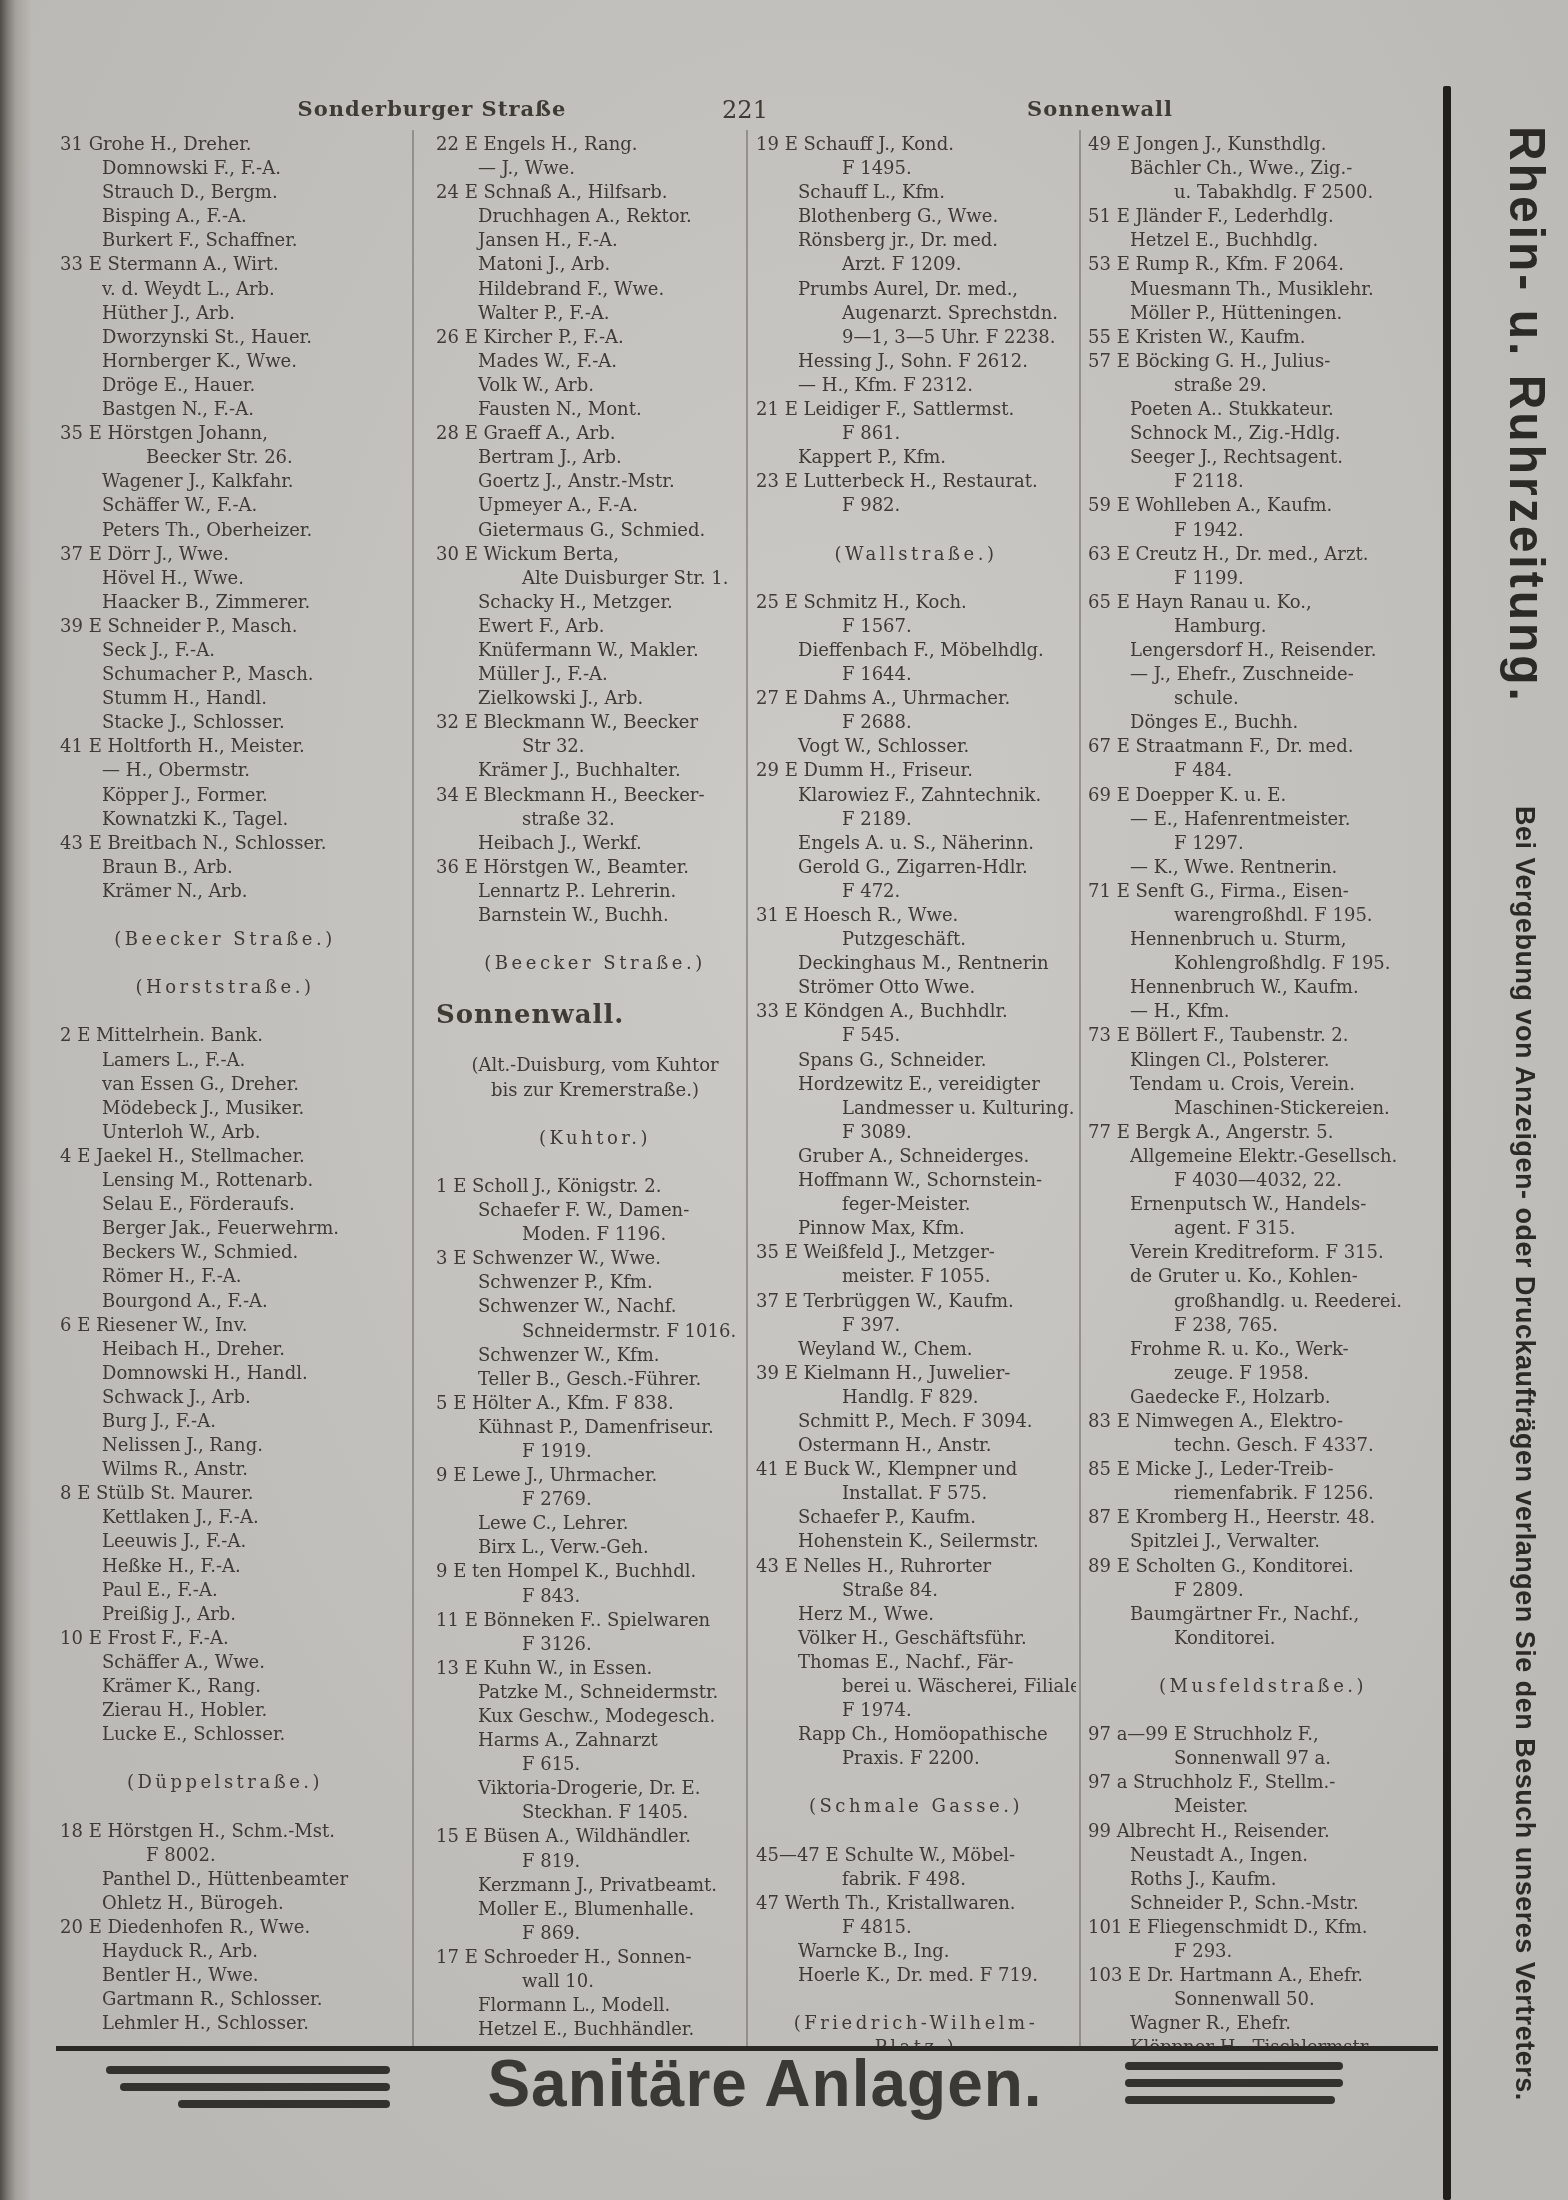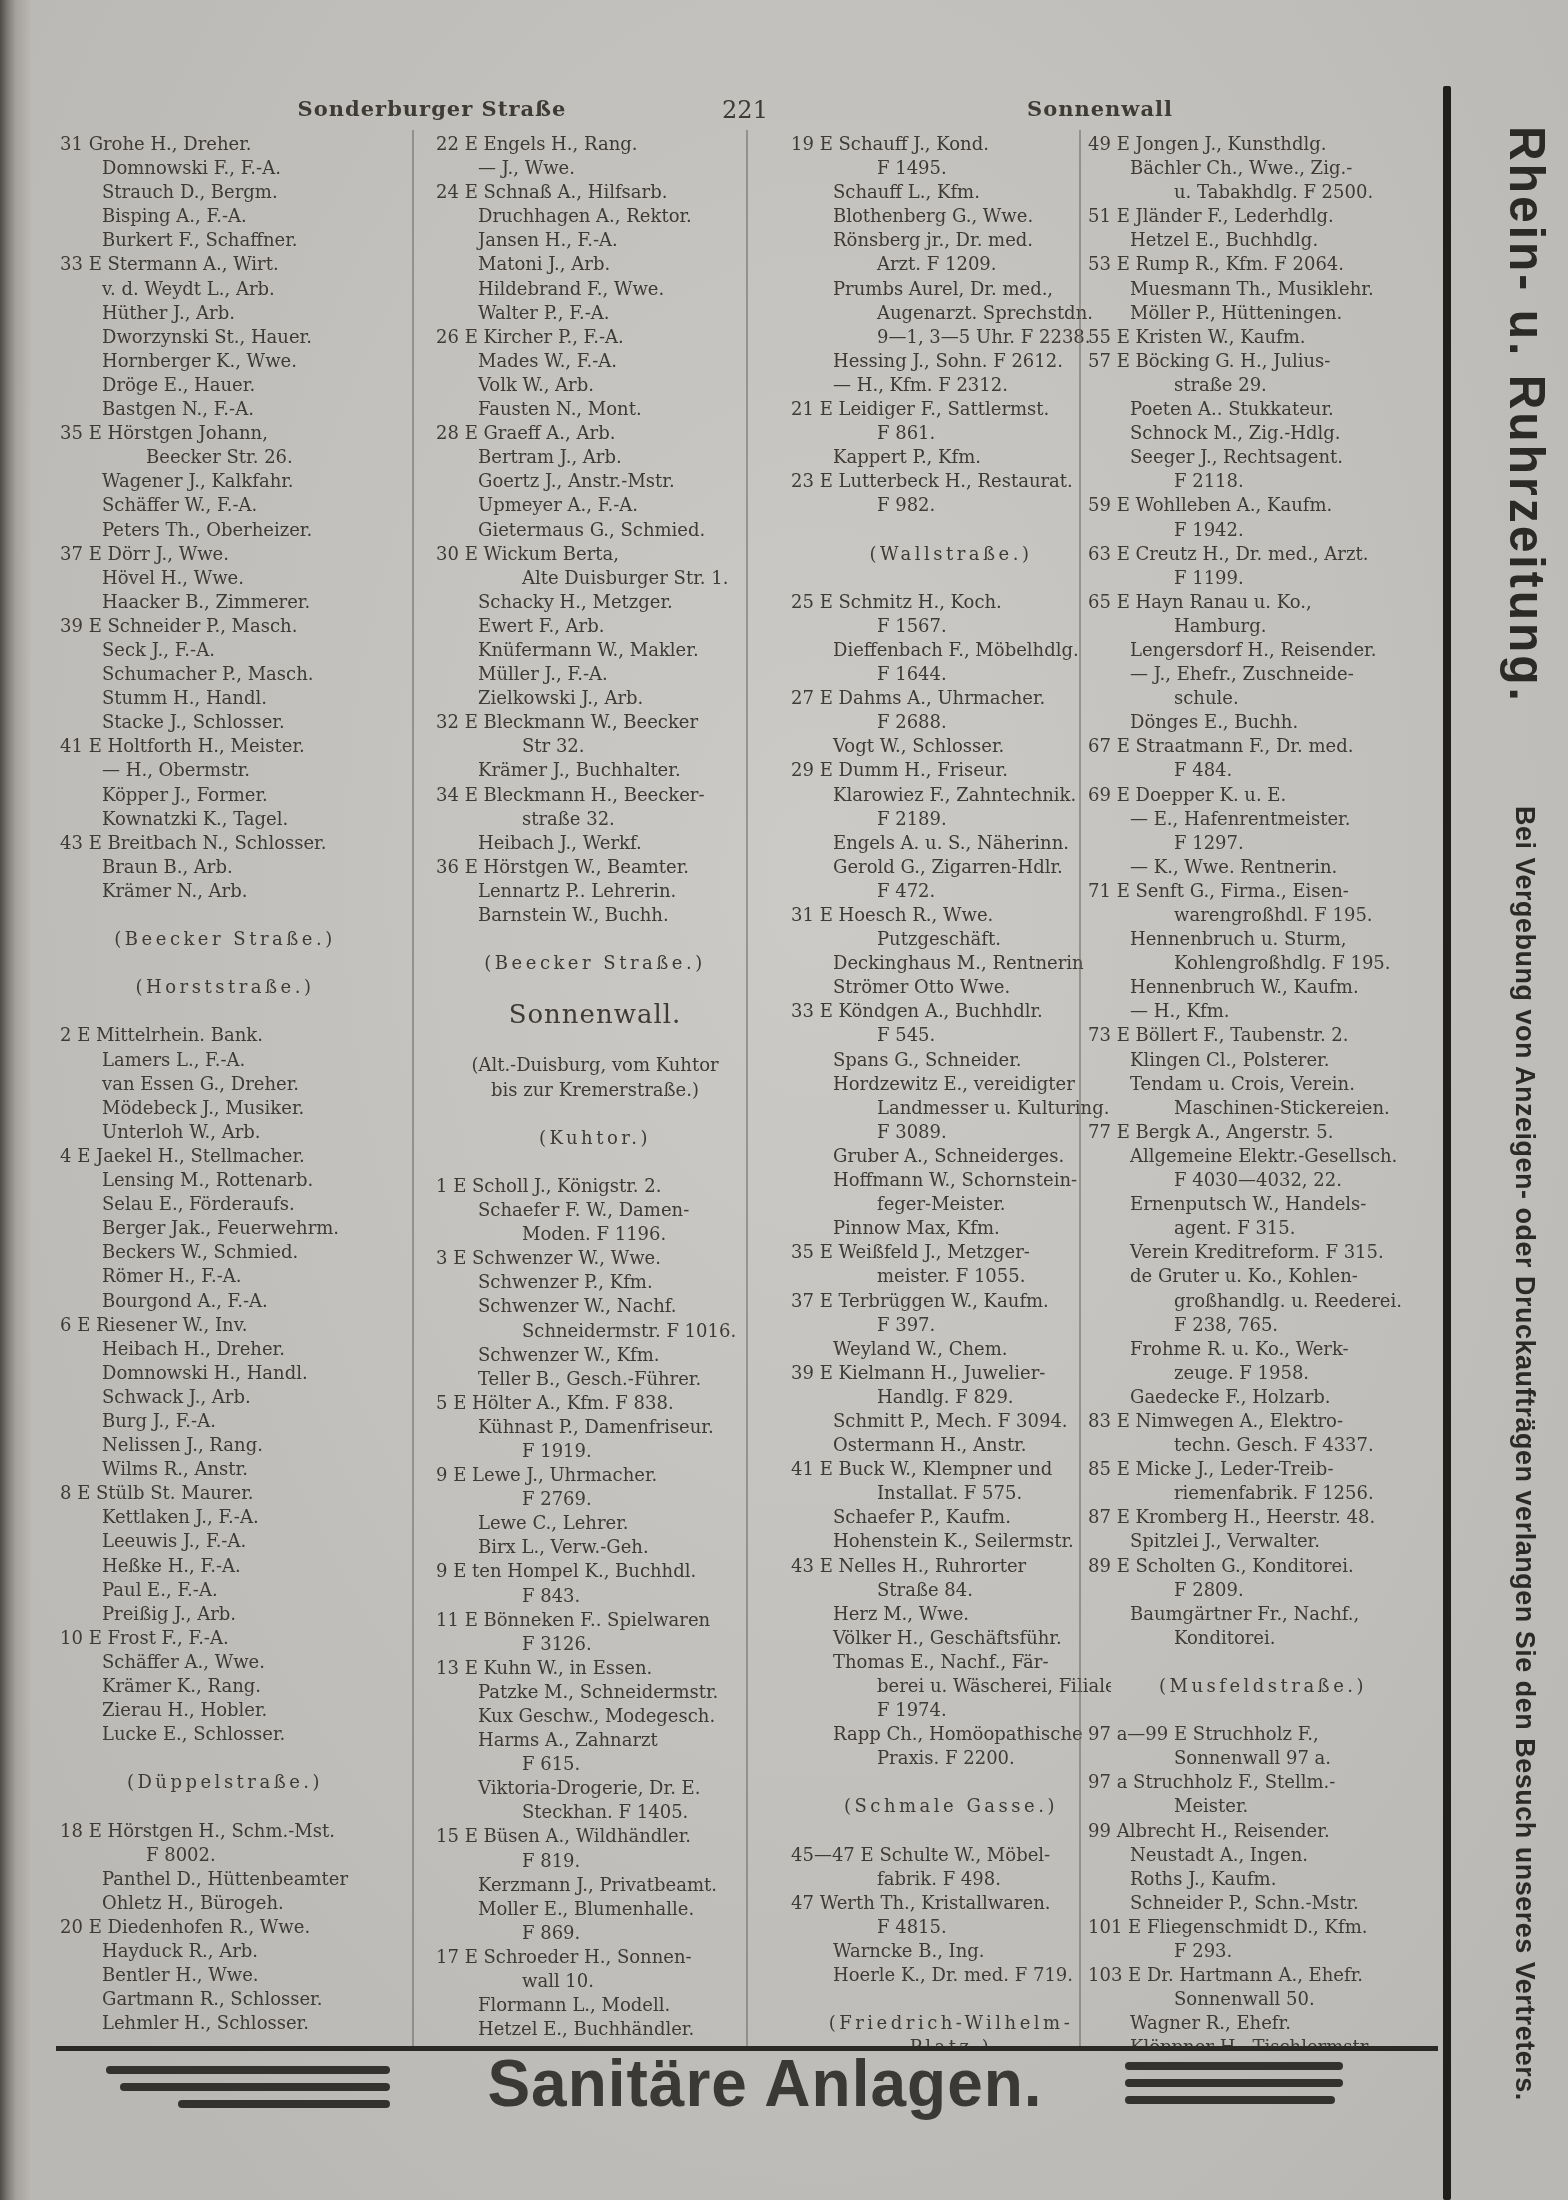--- a/index.html
+++ b/index.html
@@ -20,21 +20,21 @@
   .hdr-street{font-weight:bold;font-size:21px;letter-spacing:1px;text-align:center;}
   .hdr-num{font-size:24px;text-align:center;font-family:"DejaVu Serif",serif;}
   
   .col{position:absolute;top:132px;height:1916px;overflow:hidden;}
   .ln{font-size:18px;line-height:24.1px;white-space:nowrap;color:#3e3a34;}
   .ln.n{padding-left:42px;text-indent:-42px;}
   .ln.e{padding-left:42px;}
   .ln.c{padding-left:86px;}
   .ln.s{text-align:center;letter-spacing:3.5px;padding:0;white-space:nowrap;}
   .ln.t{text-align:center;padding:0;}
-  .ln.h{text-align:center;font-weight:normal;font-size:26px;line-height:30px;letter-spacing:1px;}
+  .ln.h{font-weight:bold;font-size:26px;line-height:30px;letter-spacing:1px;}
   .ln.b{height:24.1px;}
   .vline{position:absolute;top:130px;width:2px;height:1916px;background:#6e6a64;opacity:.55;}
   .vline-heavy{position:absolute;left:1443px;top:86px;width:8px;height:2114px;background:#211f1c;border-radius:2px;}
   .hrule-bottom{position:absolute;left:56px;top:2046px;width:1382px;height:5px;background:#2b2926;}
   
   .banner-text{
     position:absolute;top:2048px;left:400px;width:730px;text-align:center;
     font-family:"Liberation Sans", sans-serif;font-weight:bold;font-size:64px;line-height:70px;
     color:#3a3936;letter-spacing:1px;transform:scaleY(1.04);
   }
@@ -209,21 +209,21 @@
     <div class="ln n">15 E Büsen A., Wildhändler.</div>
     <div class="ln c">F 819.</div>
     <div class="ln e">Kerzmann J., Privatbeamt.</div>
     <div class="ln e">Moller E., Blumenhalle.</div>
     <div class="ln c">F 869.</div>
     <div class="ln n">17 E Schroeder H., Sonnen-</div>
     <div class="ln c">wall 10.</div>
     <div class="ln e">Flormann L., Modell.</div>
     <div class="ln e">Hetzel E., Buchhändler.</div>
   </div>
-<div class="col" style="left:756px;width:320px;margin-left:35px;">
+<div class="col" style="left:756px;width:320px;">
     <div class="ln n">19 E Schauff J., Kond.</div>
     <div class="ln c">F 1495.</div>
     <div class="ln e">Schauff L., Kfm.</div>
     <div class="ln e">Blothenberg G., Wwe.</div>
     <div class="ln e">Rönsberg jr., Dr. med.</div>
     <div class="ln c">Arzt. F 1209.</div>
     <div class="ln e">Prumbs Aurel, Dr. med.,</div>
     <div class="ln c">Augenarzt. Sprechstdn.</div>
     <div class="ln c">9—1, 3—5 Uhr. F 2238.</div>
     <div class="ln e">Hessing J., Sohn. F 2612.</div>

